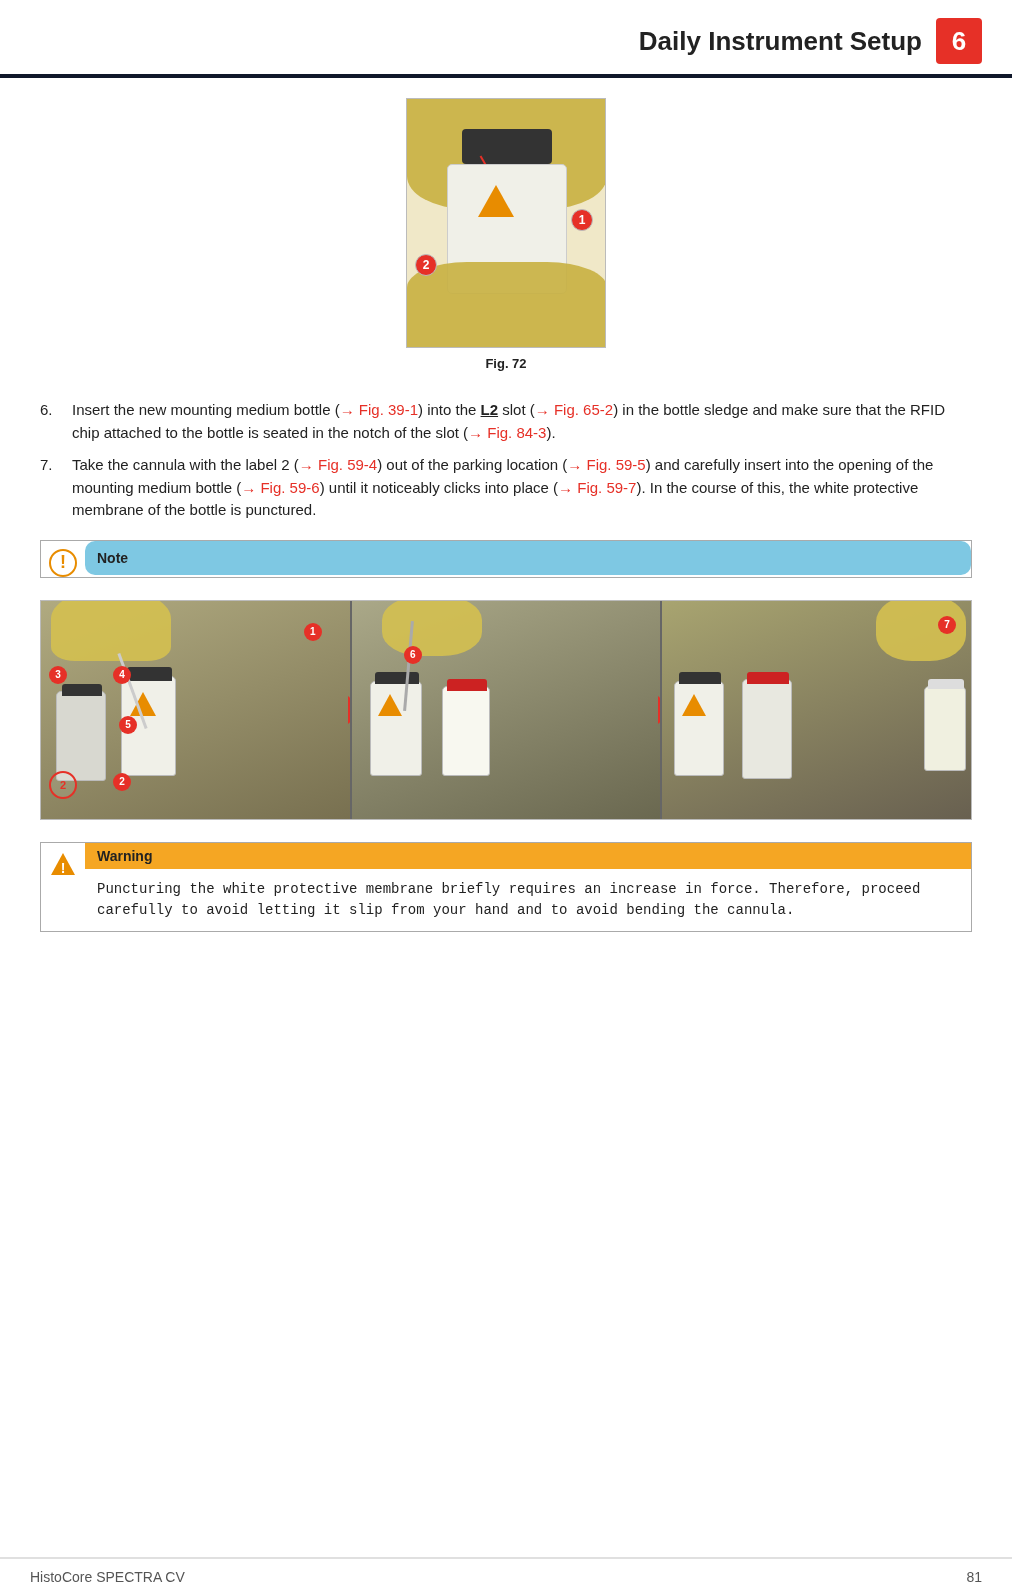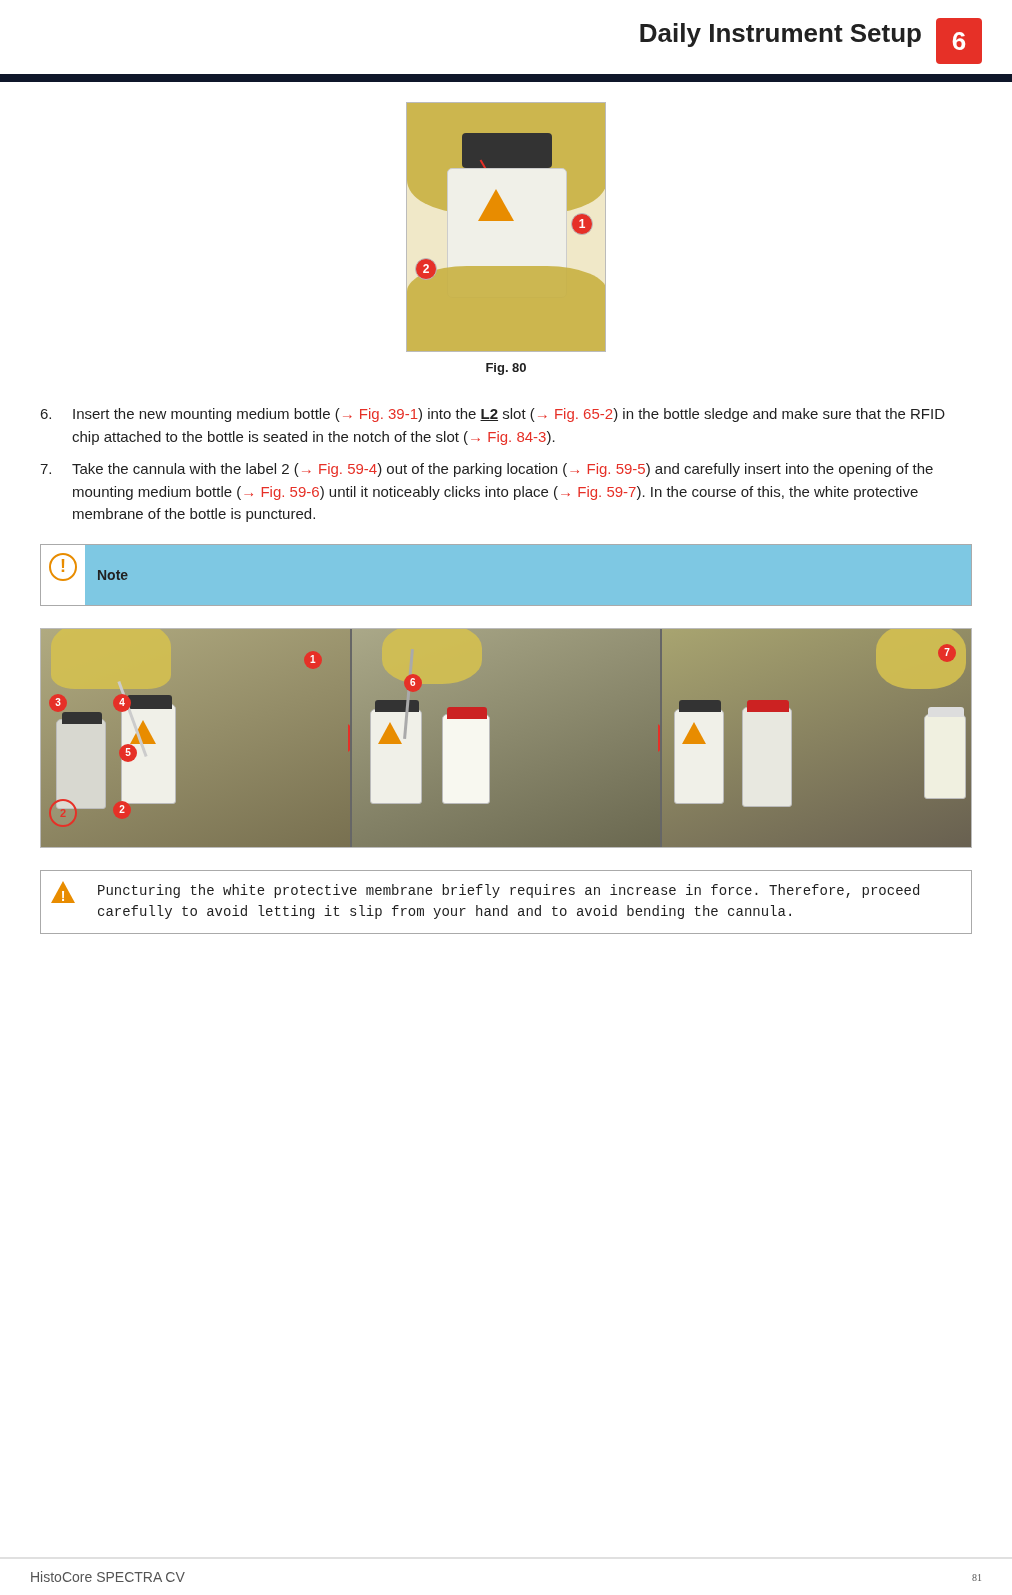--- a/index.html
+++ b/index.html
@@ -10,22 +10,23 @@
       font-family: Arial, Helvetica, sans-serif;
       font-size: 15px;
       color: #222;
       position: relative;
     }
 
     
     .page-header {
       display: flex;
       justify-content: flex-end;
+      align-items: center;
       padding: 18px 30px 10px 30px;
-      border-bottom: 8px solid #0f172a;
+      border-bottom: 4px solid #0f172a;
     }
     .header-title {
       font-size: 26px;
       font-weight: bold;
       color: #222;
       margin-right: 14px;
     }
     .chapter-badge {
       background: #e63027;
       color: #fff;
@@ -139,24 +140,25 @@
       display: flex;
       align-items: center;
       justify-content: center;
     }
     .note-content {
       flex: 1;
       padding: 0;
     }
     .note-header {
       background: #7ec8e3;
-      padding: 22px 12px;
+      padding: 9px 12px;
       font-weight: bold;
       font-size: 14px;
       color: #222;
+      border-radius: 10px;
     }
     .note-body {
       padding: 10px 12px;
       font-size: 14px;
       line-height: 1.5;
     }
 
     
     .warning-box {
       border: 1.5px solid #aaa;
@@ -217,23 +219,22 @@
       justify-content: space-between;
       align-items: center;
       padding: 10px 30px;
       border-top: 2px solid #e0e0e0;
     }
     .footer-brand {
       font-size: 14px;
       color: #555;
     }
     .footer-page {
-      font-size: 10px;
+      font-size: 14px;
       color: #555;
-      font-family: Liberation Serif, serif;
     }
 
     
     .fig59-composite {
       width: 100%;
       height: 220px;
       border: 1.5px solid #bbb;
       display: flex;
       position: relative;
       background: #888;
@@ -307,21 +308,21 @@
 
         <div style="position:absolute;top:20px;left:30px;width:0;height:0;border-left:18px solid transparent;border-right:18px solid transparent;border-bottom:32px solid #e88c00;"></div>
       </div>
 
       <div style="position:absolute;bottom:0;left:0;width:200px;height:85px;background:#c8b040;border-radius:30% 30% 0 0;opacity:0.9;"></div>
 
       <div class="fig58-img label-1">1</div>
 
       <div class="fig58-img label-2">2</div>
     </div>
-    <div class="fig-caption">Fig.  80</div>
+    <div class="fig-caption">Fig.  72</div>
   </div>
 
   <div class="steps">
 
     <div class="step">
       <span class="step-num">6.</span>
       <span class="step-text">
         Insert the new mounting medium bottle (<span class="link-text">→ Fig.  39-1</span>) into the <span class="underline-bold">L2</span> slot (<span class="link-text">→ Fig.  65-2</span>) in the bottle sledge and make sure that the RFID chip attached to the bottle is seated in the notch of the slot (<span class="link-text">→ Fig.  84-3</span>).
       </span>
     </div>
@@ -413,20 +414,21 @@
   <div class="warning-box">
     <div class="warning-icon-col">
       <div class="warning-icon">
         <svg width="28" height="28" viewBox="0 0 28 28">
           <polygon points="14,2 26,24 2,24" fill="#e88c00"></polygon>
           <text x="14" y="22" text-anchor="middle" fill="white" font-size="14" font-weight="bold">!</text>
         </svg>
       </div>
     </div>
     <div class="warning-content">
+      <div class="warning-header">Warning</div>
       <div class="warning-body">Puncturing the white protective membrane briefly requires an increase in force. Therefore, proceed carefully to avoid letting it slip from your hand and to avoid bending the cannula.</div>
     </div>
   </div>
 
 </div>
 
 <div class="page-footer">
   <span class="footer-brand">HistoCore SPECTRA CV</span>
   <span class="footer-page">81</span>
 </div>

